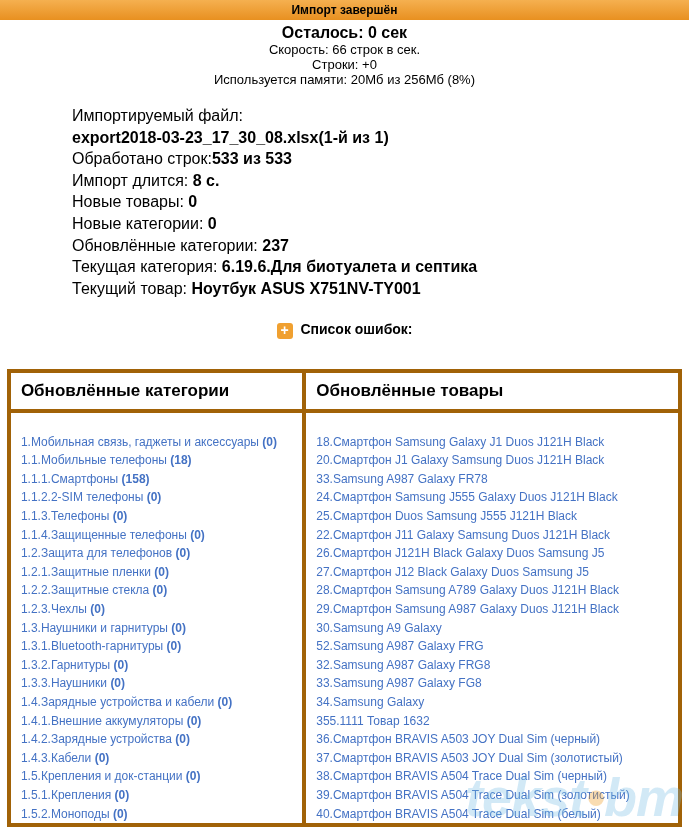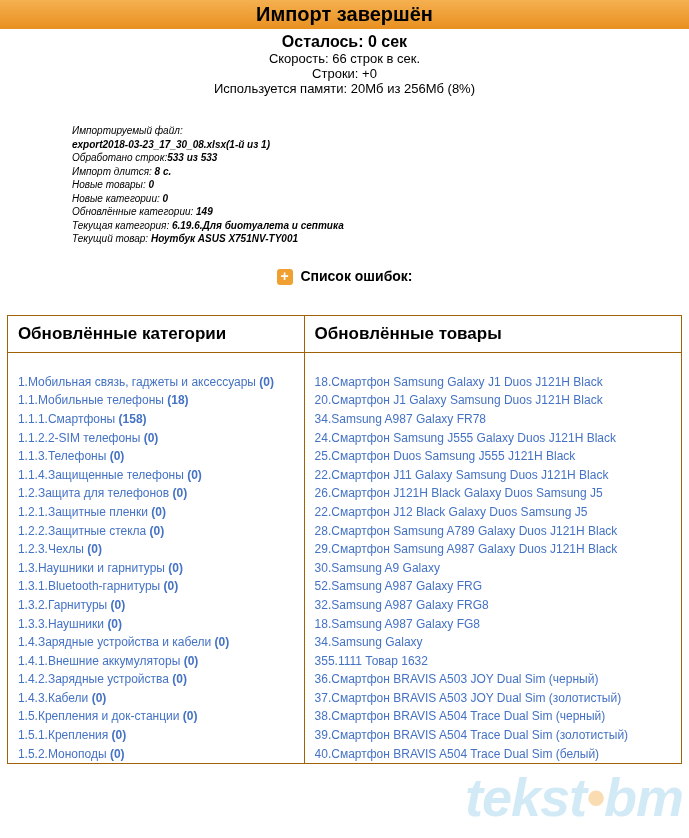--- a/index.html
+++ b/index.html
@@ -7,35 +7,34 @@
     margin: 0;
     padding: 0;
     background: #fff;
     font-size: 13px;
   }
   .title-bar {
     background: #F0A030;
     background: linear-gradient(#F5B050,#E89020);
     text-align: center;
     font-weight: bold;
-    font-size: 20px;
+    font-size: 12px;
     padding: 3px 0;
     color: #000;
   }
   .summary {
     text-align: center;
     padding: 4px 0 10px;
     font-size: 13px;
   }
   .summary .line1 { font-weight: bold; font-size: 16px; }
   .details {
-    margin: 18px 0 0 72px;
-    font-size: 10px;
+    margin: 8px 0 0 72px;
+    font-size: 16px;
     line-height: 1.35;
-    font-style: italic;
   }
   .details .lbl { }
   .details .val { font-weight: bold; }
   .errors {
     text-align: center;
     margin: 22px 0 30px;
     font-weight: bold;
     font-size: 14px;
   }
   .plus-badge {
@@ -50,21 +49,21 @@
     font-size: 14px;
     vertical-align: middle;
     margin-right: 4px;
   }
   table.main {
     width: 98%;
     margin: 0 auto 20px;
     border-collapse: collapse;
   }
   table.main td, table.main th {
-    border: 1px solid #a16207;
+    border: 4px solid #a16207;
     vertical-align: top;
   }
   table.main th {
     text-align: left;
     font-size: 17px;
     font-weight: bold;
     padding: 8px 10px;
   }
   table.main td {
     padding: 20px 10px 0;
@@ -115,21 +114,21 @@
   </div>
 </div>
 
 <div class="details">
   <div><span class="lbl">Импортируемый файл:</span></div>
   <div><span class="val">export2018-03-23_17_30_08.xlsx(1-й из 1)</span></div>
   <div><span class="lbl">Обработано строк:</span><span class="val">533 из 533</span></div>
   <div><span class="lbl">Импорт длится:</span> <span class="val">8 с.</span></div>
   <div><span class="lbl">Новые товары:</span> <span class="val">0</span></div>
   <div><span class="lbl">Новые категории:</span> <span class="val">0</span></div>
-  <div><span class="lbl">Обновлённые категории:</span> <span class="val">149</span></div>
+  <div><span class="lbl">Обновлённые категории:</span> <span class="val">237</span></div>
   <div><span class="lbl">Текущая категория:</span> <span class="val">6.19.6.Для биотуалета и септика</span></div>
   <div><span class="lbl">Текущий товар:</span> <span class="val">Ноутбук ASUS X751NV-TY001</span></div>
 </div>
 
 <div class="errors">
   <span class="plus-badge">+</span>
   <span>Список ошибок:</span>
 </div>
 
 <table class="main">
@@ -161,32 +160,32 @@
             <div class="row">1.4.3.Кабели <span class="count">(0)</span></div>
             <div class="row">1.5.Крепления и док-станции <span class="count">(0)</span></div>
             <div class="row">1.5.1.Крепления <span class="count">(0)</span></div>
             <div class="row">1.5.2.Моноподы <span class="count">(0)</span></div>
           </div>
     </td>
     <td>
       <div class="prod-list" id="prod-list">
             <div>18.Смартфон Samsung Galaxy J1 Duos J121H Black</div>
             <div>20.Смартфон J1 Galaxy Samsung Duos J121H Black</div>
-            <div>34.Samsung A987 Galaxy FR78</div>
+            <div>33.Samsung A987 Galaxy FR78</div>
             <div>24.Смартфон Samsung J555 Galaxy Duos J121H Black</div>
             <div>25.Смартфон Duos Samsung J555 J121H Black</div>
             <div>22.Смартфон J11 Galaxy Samsung Duos J121H Black</div>
             <div>26.Смартфон J121H Black Galaxy Duos Samsung J5</div>
-            <div>22.Смартфон J12 Black Galaxy Duos Samsung J5</div>
+            <div>27.Смартфон J12 Black Galaxy Duos Samsung J5</div>
             <div>28.Смартфон Samsung A789 Galaxy Duos J121H Black</div>
             <div>29.Смартфон Samsung A987 Galaxy Duos J121H Black</div>
             <div>30.Samsung A9 Galaxy</div>
             <div>52.Samsung A987 Galaxy FRG</div>
             <div>32.Samsung A987 Galaxy FRG8</div>
-            <div>18.Samsung A987 Galaxy FG8</div>
+            <div>33.Samsung A987 Galaxy FG8</div>
             <div>34.Samsung Galaxy</div>
             <div>355.1111 Товар 1632</div>
             <div>36.Смартфон BRAVIS A503 JOY Dual Sim (черный)</div>
             <div>37.Смартфон BRAVIS A503 JOY Dual Sim (золотистый)</div>
             <div>38.Смартфон BRAVIS A504 Trace Dual Sim (черный)</div>
             <div>39.Смартфон BRAVIS A504 Trace Dual Sim (золотистый)</div>
             <div>40.Смартфон BRAVIS A504 Trace Dual Sim (белый)</div>
           </div>
     </td>
   </tr>

